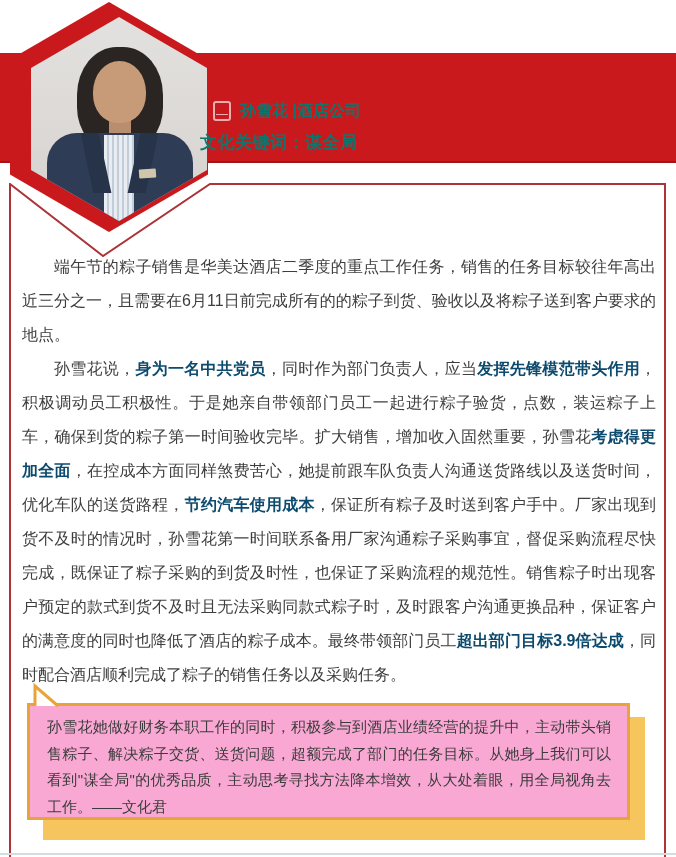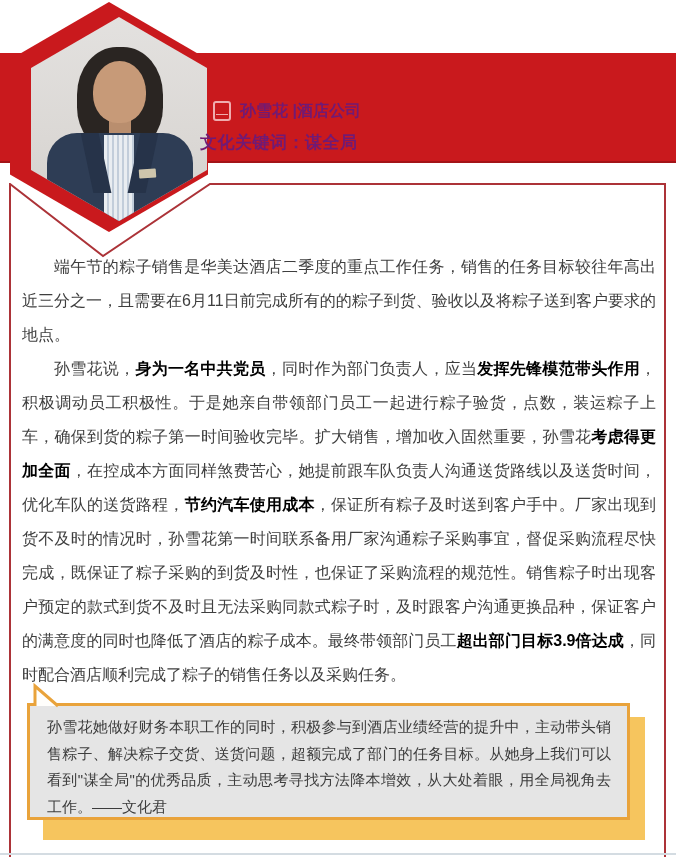--- a/index.html
+++ b/index.html
@@ -38,21 +38,21 @@
   .p-shirt  { position:absolute; left:73px; top:118px; width:30px; height:86px;
               background:repeating-linear-gradient(90deg,#e9edf1 0 3px,#c2cdda 3px 5px); }
   .p-lapelL { position:absolute; left:56px; top:116px; width:18px; height:60px;
               background:#263349; transform:skewX(12deg); }
   .p-lapelR { position:absolute; left:103px; top:116px; width:18px; height:60px;
               background:#263349; transform:skewX(-12deg); }
   .p-badge  { position:absolute; left:108px; top:152px; width:17px; height:9px;
               background:#cfc6ac; transform:rotate(-4deg); border-radius:1px; }
 
   
-  .head-text { position:absolute; left:200px; top:100px; color:#701a75; }
+  .head-text { position:absolute; left:200px; top:100px; color:#0f766e; }
   .head-line1 { margin-left:13px; font-size:16px; font-weight:bold;
                 display:flex; align-items:center; height:22px; }
   .card-ic {
     display:inline-block; width:14px; height:16px; margin-right:9px;
     border:2px solid #f2b4b6; border-radius:3px; position:relative; opacity:.95;
   }
   .card-ic:after {
     content:""; position:absolute; left:1px; right:1px; bottom:1px; height:3px;
     border-top:1px solid #f2b4b6;
   }
@@ -61,29 +61,29 @@
   
   .frame-svg { position:absolute; left:9px; top:183px; }
 
   
   .article {
     position:absolute; left:22px; top:250px; width:634px;
     font-size:16px; line-height:34px; color:#3e3e3e;
     text-align:justify; word-break:break-all;
   }
   .article p { margin:0; text-indent:2em; }
-  .article b { font-weight:bold; color:#000000; }
+  .article b { font-weight:bold; color:#0c4a6e; }
 
   
   .callout { position:absolute; left:27px; top:683px; width:618px; height:157px; }
   .callout-shadow { position:absolute; left:16px; top:34px; width:602px; height:123px;
                     background:#f6c55e; }
   .callout-box {
     position:absolute; left:0; top:20px; width:603px; height:117px;
-    background:#e5e5e5; border:3px solid #e9a33b; box-sizing:border-box;
+    background:#f9a8d4; border:3px solid #e9a33b; box-sizing:border-box;
   }
   .callout-fold { position:absolute; left:3px; top:0; }
   .callout-box p {
     margin:0; padding:8px 16px 0 17px;
     font-size:15px; line-height:26.5px; color:#3c3c3c;
     text-align:justify; word-break:break-all;
   }
 
   .bottom-line { position:absolute; left:0; top:853px; width:676px; height:2px;
                  background:#d4dce2; }

